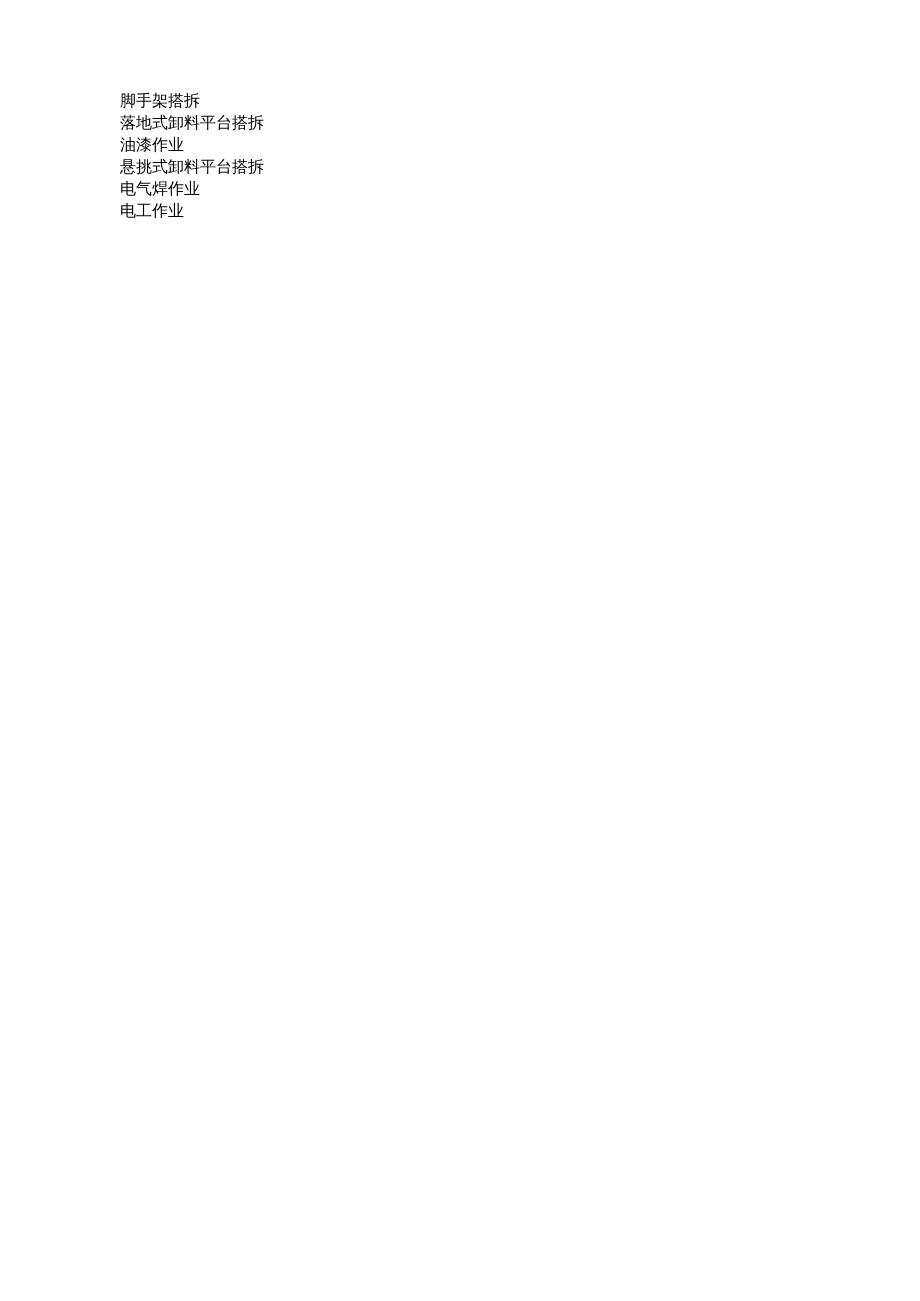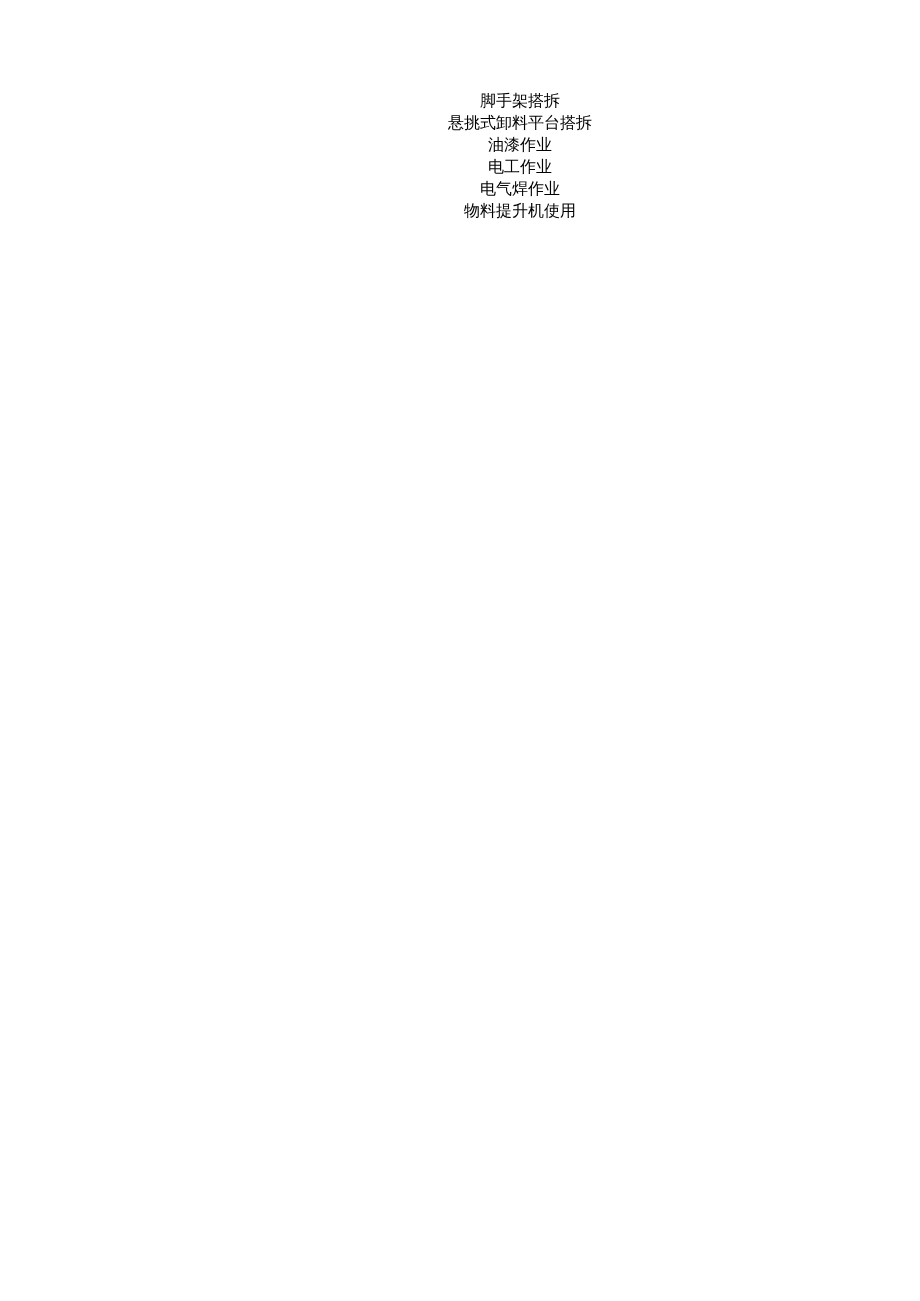--- a/index.html
+++ b/index.html
@@ -13,26 +13,25 @@
       background: #ffffff;
       font-family: "SimSun", "宋体", serif;
       font-size: 16px;
       color: #000000;
       padding-top: 90px;
       padding-left: 120px;
     }
     .line {
       line-height: 22px;
       white-space: nowrap;
-      text-align: center;
     }
   </style>
 </head>
 <body>
 
 <div>
   <div class="line">脚手架搭拆</div>
+  <div class="line">落地式卸料平台搭拆</div>
+  <div class="line">油漆作业</div>
   <div class="line">悬挑式卸料平台搭拆</div>
-  <div class="line">油漆作业</div>
+  <div class="line">电气焊作业</div>
   <div class="line">电工作业</div>
-  <div class="line">电气焊作业</div>
-  <div class="line">物料提升机使用</div>
 </div>
 
 </body></html>

